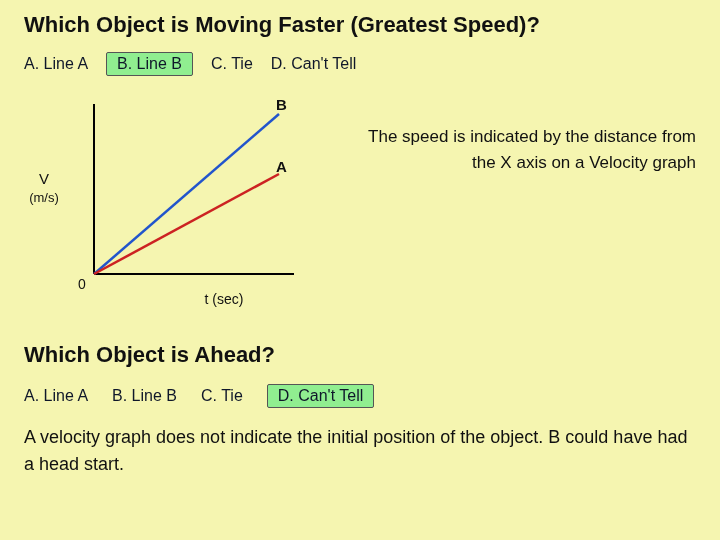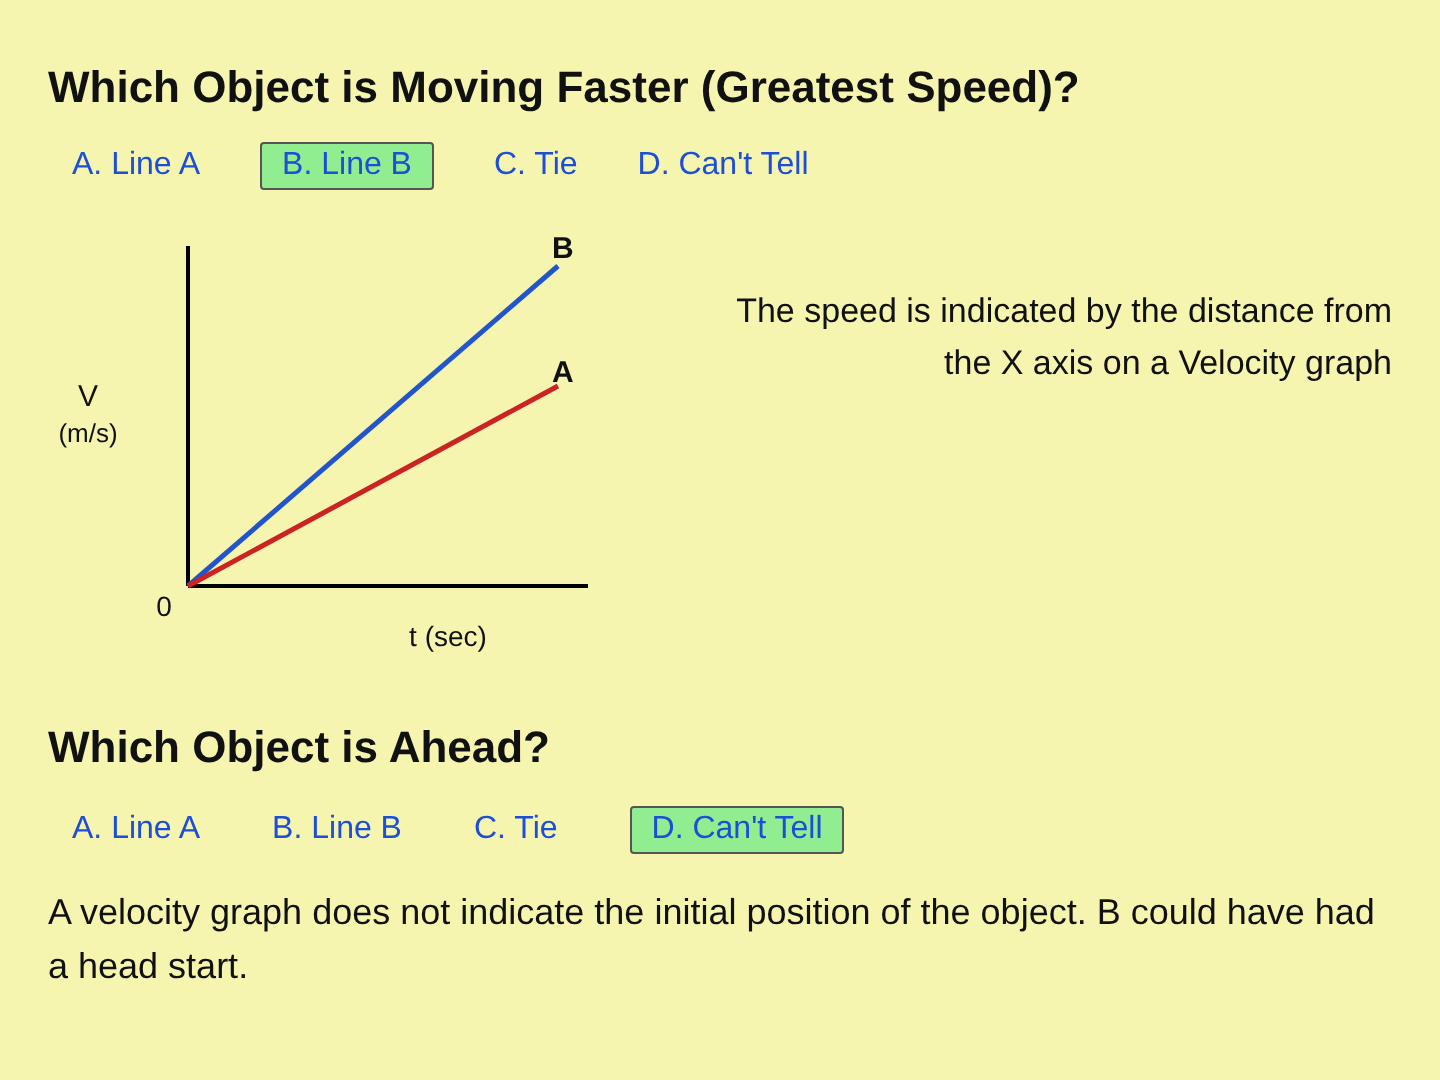--- a/index.html
+++ b/index.html
@@ -10,42 +10,41 @@
       font-family: Arial, sans-serif;
       font-size: 16px;
       overflow: hidden;
       position: relative;
     }
 
     .page {
       width: 720px;
       height: 540px;
       background: #f5f5b0;
-      padding: 31px 24px;
+      padding: 12px 24px;
       position: relative;
     }
 
     .question-title {
       font-size: 22px;
       font-weight: bold;
       margin-bottom: 14px;
       color: #111;
     }
 
     .options-row {
       display: flex;
       align-items: center;
       gap: 18px;
       margin-bottom: 18px;
       font-size: 16px;
     }
 
     .option-label {
-      color: #1d4ed8;
-      margin-left: 12px;
+      color: #0f172a;
     }
 
     .option-highlighted {
       background: #90ee90;
       border: 1px solid #555;
       padding: 2px 10px;
       border-radius: 2px;
       font-weight: normal;
     }
 

